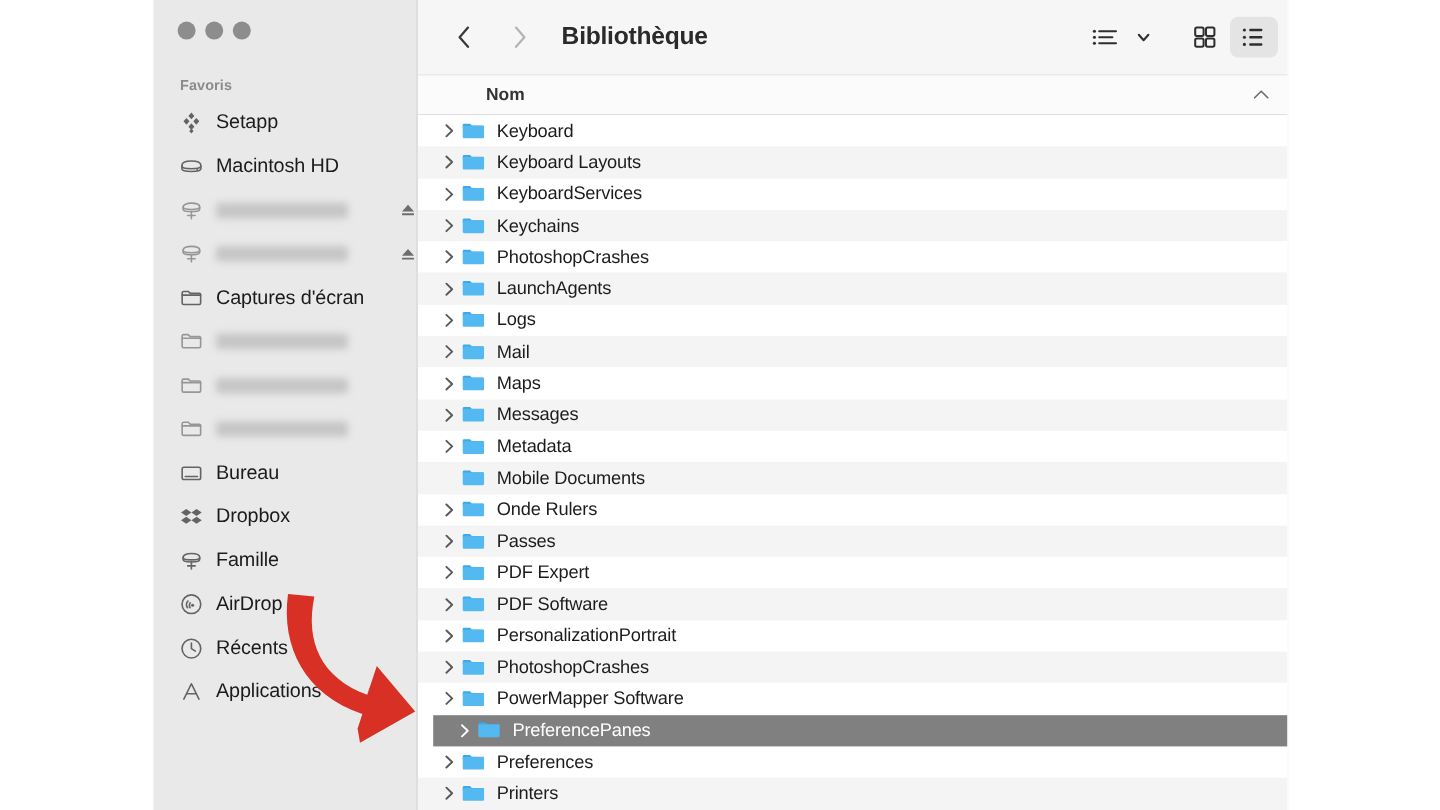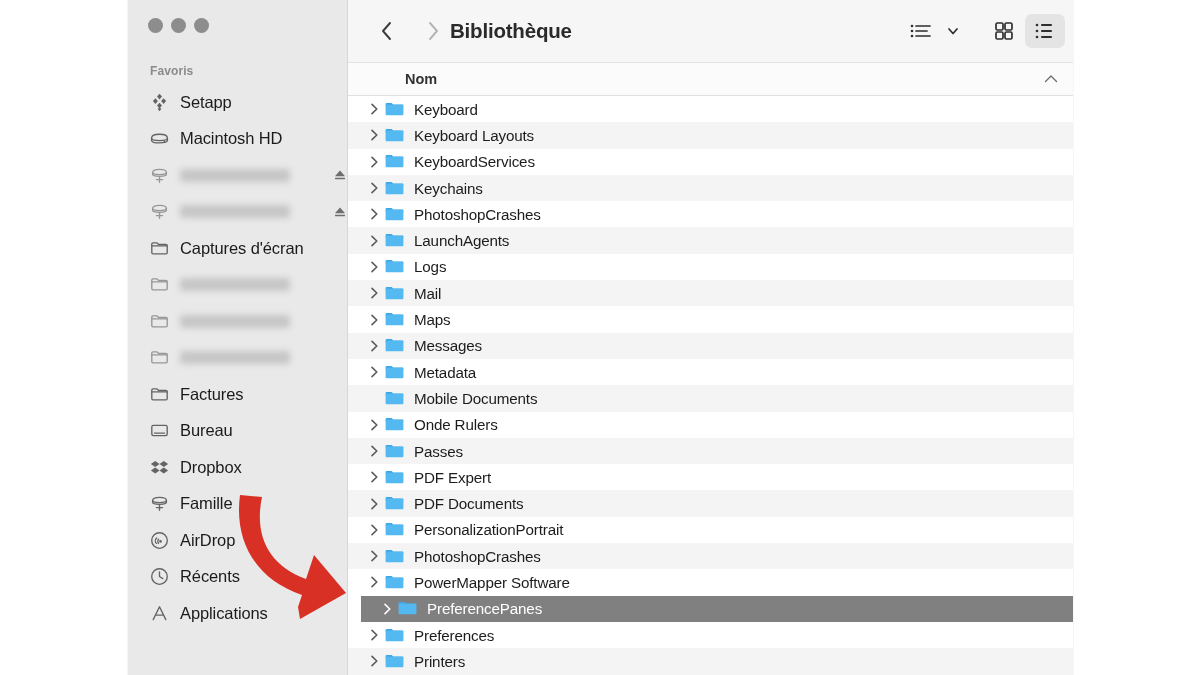--- a/index.html
+++ b/index.html
@@ -129,21 +129,21 @@
   .nav-btn {
     width: 34px; height: 34px;
     display: flex; align-items: center; justify-content: center;
     color: #3a3a3a;
   }
   .nav-btn.disabled { color: #b4b4b4; }
   #window-title {
     font-size: 20.5px;
     font-weight: 700;
     color: #2a2a2a;
-    margin-left: 0;
+    margin-left: 18px;
     letter-spacing: -0.2px;
   }
   #toolbar-right {
     margin-left: auto;
     display: flex;
     align-items: center;
     gap: 4px;
     padding-right: 0px;
   }
   .tb-btn {
@@ -331,29 +331,20 @@
               <svg width="19" height="19" viewBox="0 0 19 19">
                 <path d="M1.8 5.1 C1.8 4.4 2.3 3.9 3 3.9 L7 3.9 L8.5 5.5 L16 5.5 C16.7 5.5 17.2 6 17.2 6.7 L17.2 13.6 C17.2 14.3 16.7 14.8 16 14.8 L3 14.8 C2.3 14.8 1.8 14.3 1.8 13.6 Z" stroke="currentColor" fill="none" stroke-width="1.35" stroke-linecap="round" stroke-linejoin="round"></path>
                 <path d="M1.8 6.9 L17.2 6.9" stroke="currentColor" fill="none" stroke-width="1.35" stroke-linecap="round" stroke-linejoin="round"></path>
               </svg>
             </span>
             <span class="sb-label"></span>
           </div>
           <div class="sb-item">
             <span class="sb-icon">
               <svg width="19" height="19" viewBox="0 0 19 19">
-                <path d="M1.8 5.1 C1.8 4.4 2.3 3.9 3 3.9 L7 3.9 L8.5 5.5 L16 5.5 C16.7 5.5 17.2 6 17.2 6.7 L17.2 13.6 C17.2 14.3 16.7 14.8 16 14.8 L3 14.8 C2.3 14.8 1.8 14.3 1.8 13.6 Z" stroke="currentColor" fill="none" stroke-width="1.35" stroke-linecap="round" stroke-linejoin="round"></path>
-                <path d="M1.8 6.9 L17.2 6.9" stroke="currentColor" fill="none" stroke-width="1.35" stroke-linecap="round" stroke-linejoin="round"></path>
-              </svg>
-            </span>
-            <span class="sb-label">Factures</span>
-          </div>
-          <div class="sb-item">
-            <span class="sb-icon">
-              <svg width="19" height="19" viewBox="0 0 19 19">
                 <rect x="1.8" y="4.4" width="15.4" height="10.2" rx="1.5" stroke="currentColor" fill="none" stroke-width="1.35" stroke-linecap="round" stroke-linejoin="round"></rect>
                 <path d="M4.4 12.1 L14.6 12.1" stroke="currentColor" fill="none" stroke-width="1.35" stroke-linecap="round" stroke-linejoin="round"></path>
               </svg>
             </span>
             <span class="sb-label">Bureau</span>
           </div>
           <div class="sb-item">
             <span class="sb-icon">
               <svg width="19" height="19" viewBox="0 0 19 19">
                 <g fill="currentColor">
@@ -686,21 +677,21 @@
               <svg width="11" height="14" viewBox="0 0 11 14" fill="none">
                 <path d="M3 2.4 L7.8 7 L3 11.6" stroke="currentColor" stroke-width="1.6" stroke-linecap="round" stroke-linejoin="round"></path>
               </svg>
             </span>
             <span class="folder-icon">
               <svg width="21" height="21" viewBox="0 0 21 21">
                 <path d="M1.6 5.2 C1.6 4.6 2.1 4.1 2.7 4.1 L7.7 4.1 L9.2 5.6 L18.3 5.6 C18.9 5.6 19.4 6.1 19.4 6.7 L19.4 7.4 L1.6 7.4 Z" fill="#3fa9e8"></path>
                 <path d="M1.6 6.9 C1.6 6.3 2.1 5.8 2.7 5.8 L18.3 5.8 C18.9 5.8 19.4 6.3 19.4 6.9 L19.4 15.2 C19.4 15.8 18.9 16.3 18.3 16.3 L2.7 16.3 C2.1 16.3 1.6 15.8 1.6 15.2 Z" fill="#54b9f0"></path>
               </svg>
             </span>
-            <span class="row-label">PDF Documents</span>
+            <span class="row-label">PDF Software</span>
           </div>
           <div class="row">
             <span class="disclosure">
               <svg width="11" height="14" viewBox="0 0 11 14" fill="none">
                 <path d="M3 2.4 L7.8 7 L3 11.6" stroke="currentColor" stroke-width="1.6" stroke-linecap="round" stroke-linejoin="round"></path>
               </svg>
             </span>
             <span class="folder-icon">
               <svg width="21" height="21" viewBox="0 0 21 21">
                 <path d="M1.6 5.2 C1.6 4.6 2.1 4.1 2.7 4.1 L7.7 4.1 L9.2 5.6 L18.3 5.6 C18.9 5.6 19.4 6.1 19.4 6.7 L19.4 7.4 L1.6 7.4 Z" fill="#3fa9e8"></path>

